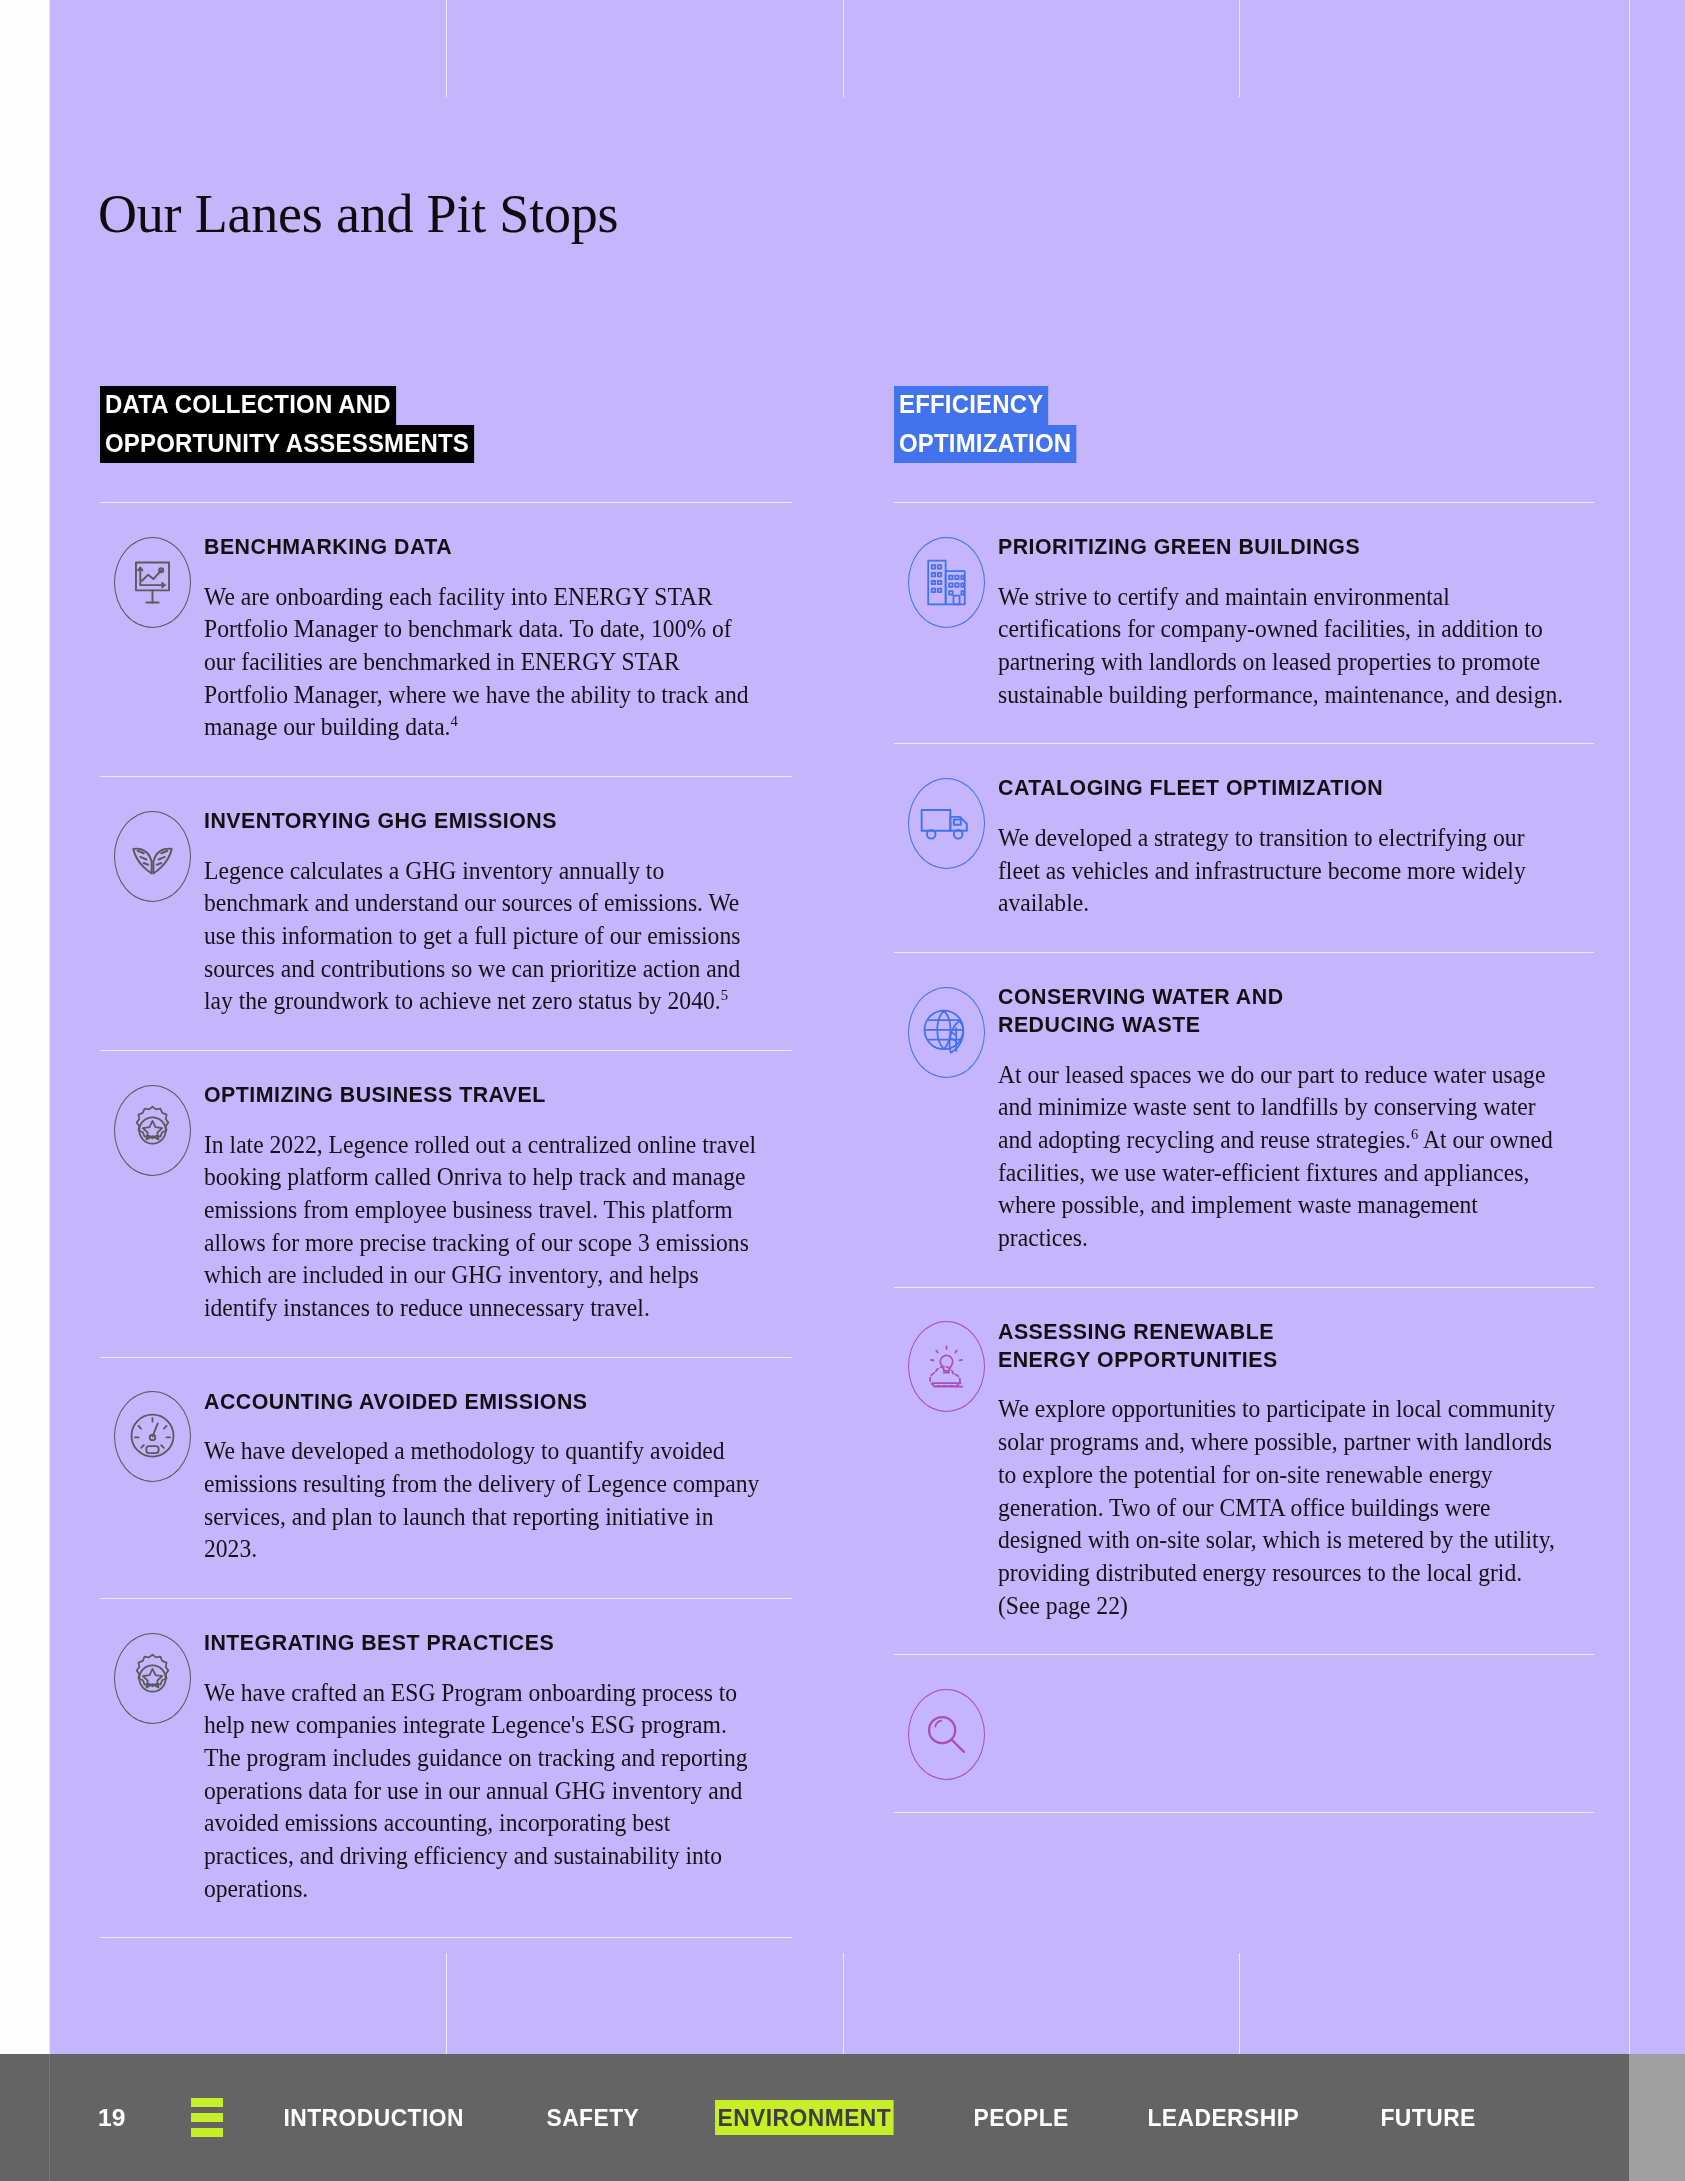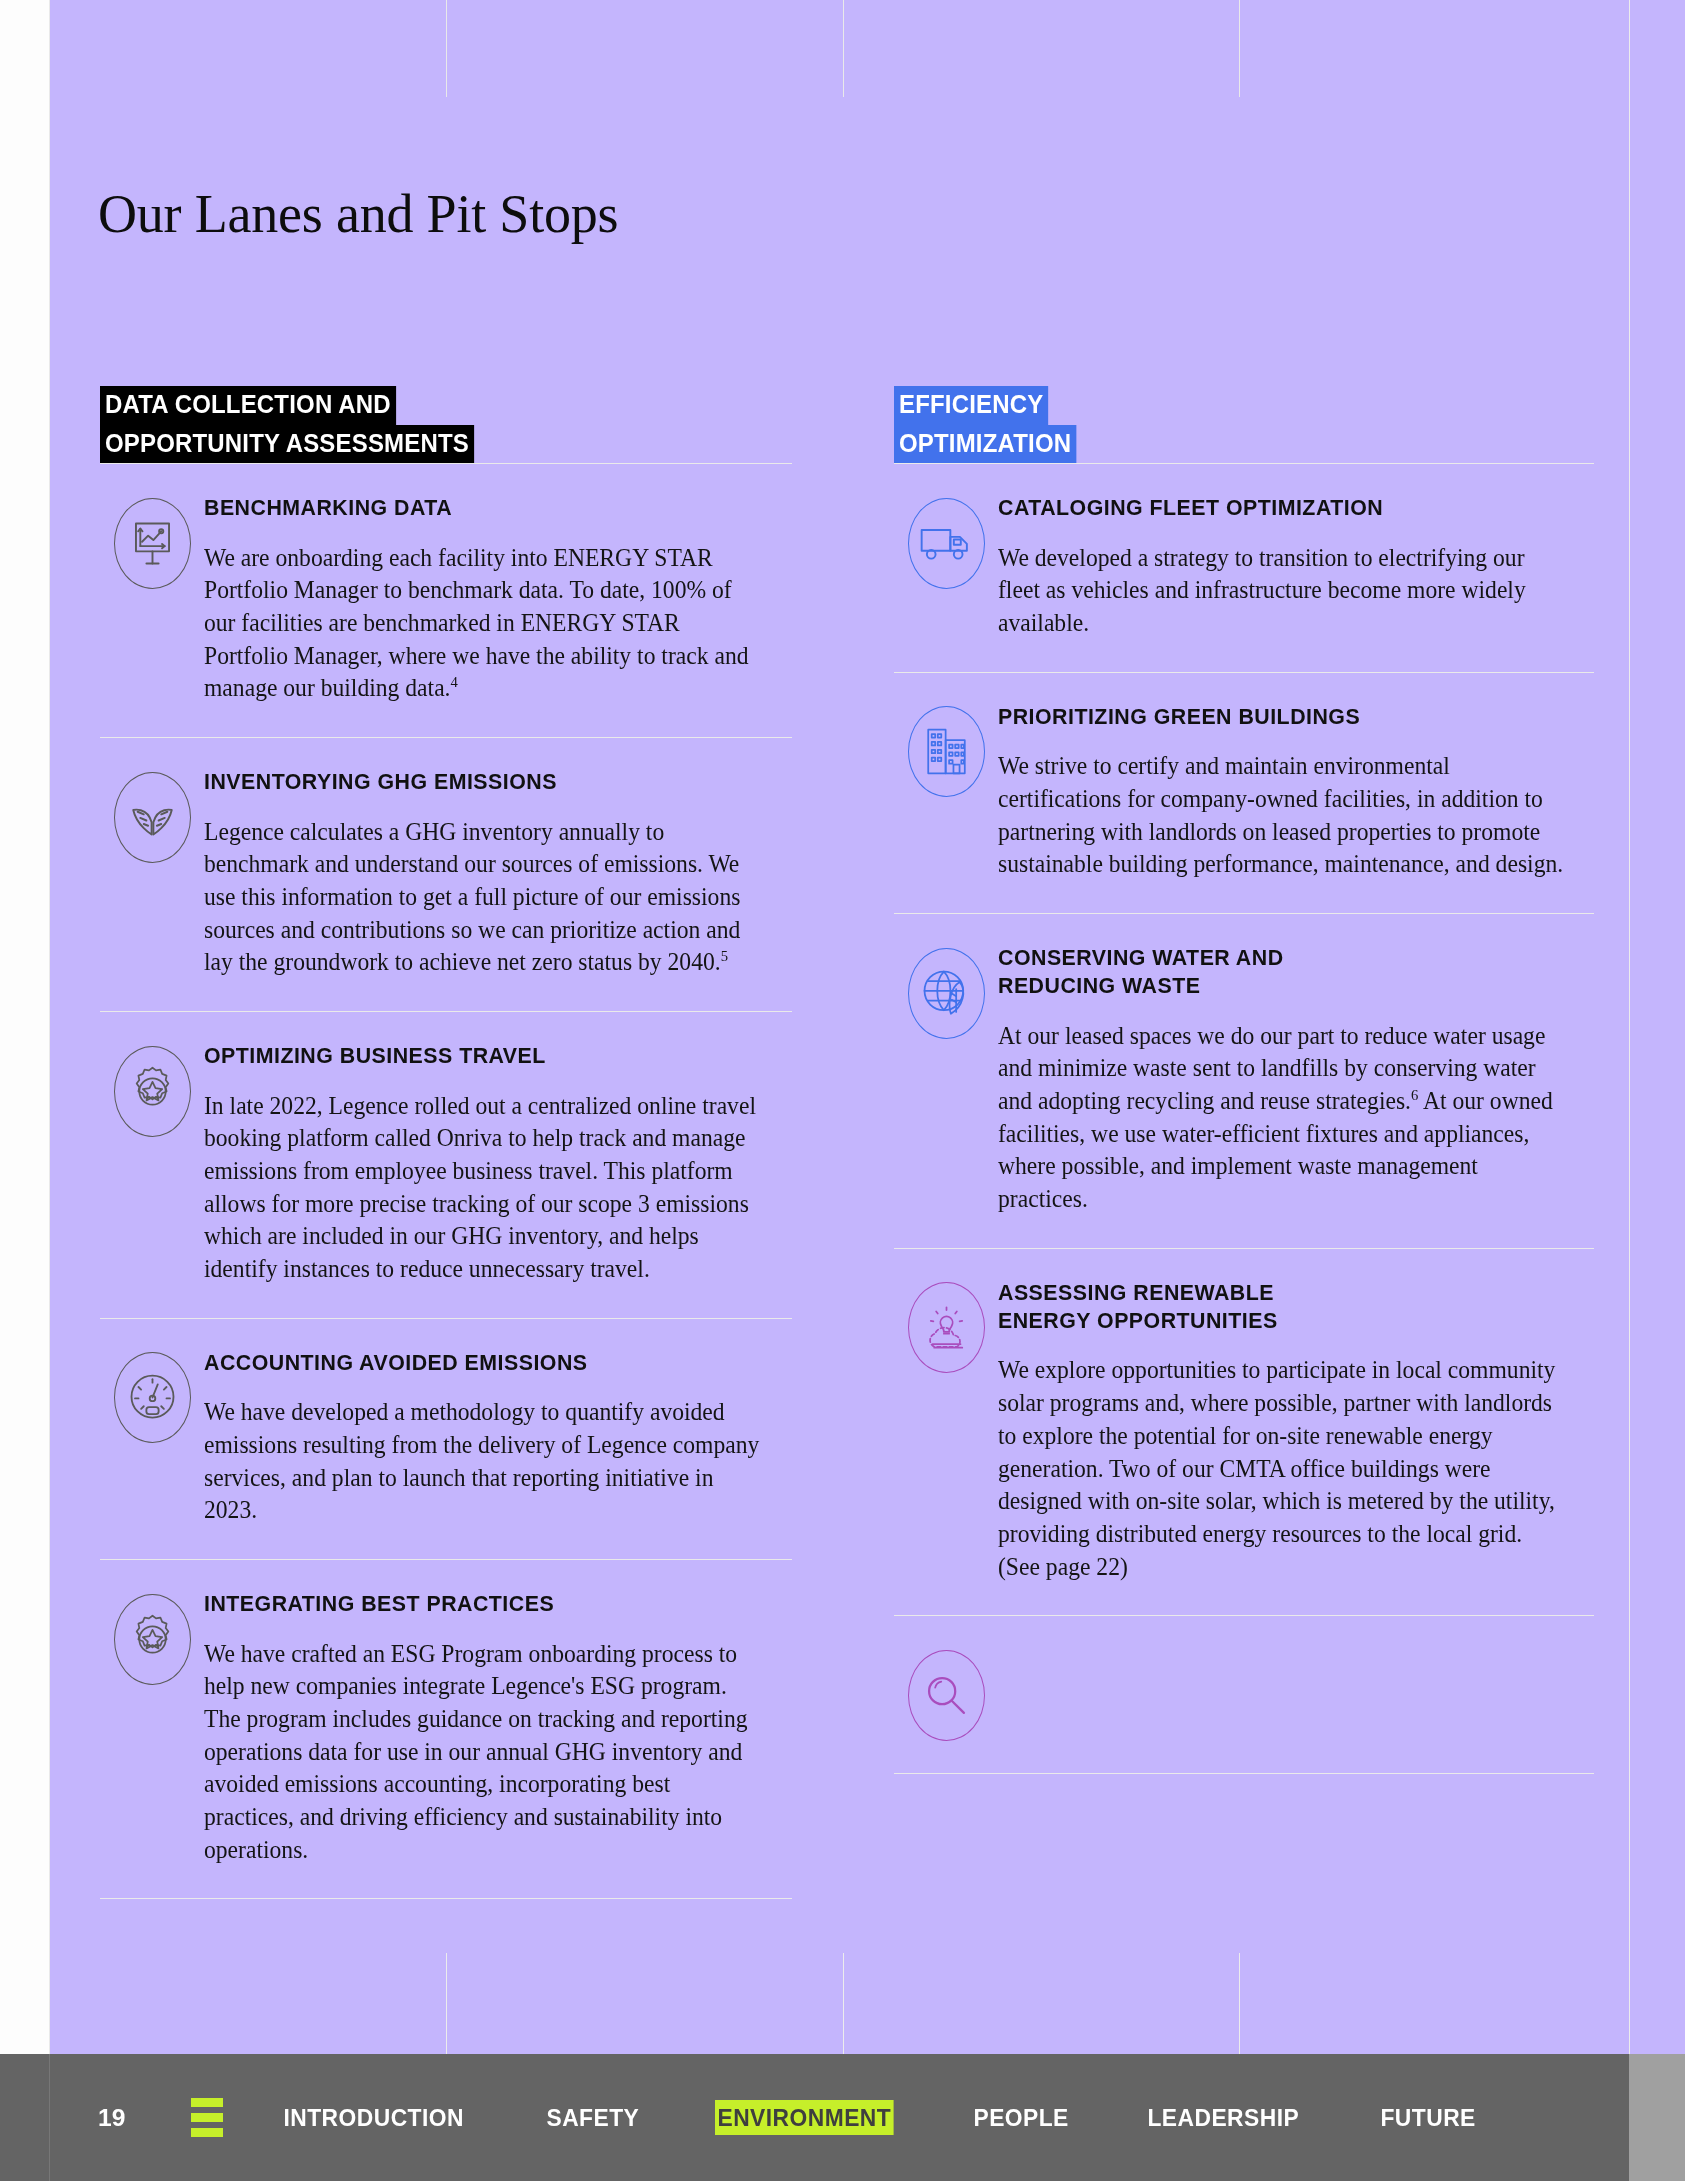--- a/index.html
+++ b/index.html
@@ -67,20 +67,21 @@
   
   .col {
     position: absolute;
     top: 386px;
   }
   .col-left  { left: 100px;  width: 692px; }
   .col-right { left: 894px; width: 700px; }
 
   
   .section-head {
+    margin-bottom: 39px;
   }
   .section-head .hl-line {
     display: table;
     font-family: "Liberation Sans", sans-serif;
     font-weight: 700;
     font-size: 25.5px;
     line-height: 1.0;
     letter-spacing: 0.2px;
     color: #ffffff;
     padding: 6.1px 5.3px 7px 5.3px;
@@ -339,38 +340,20 @@
       </div>
     </div>
 
   </div>
 
   <div class="col col-right">
 
     <div class="section-head">
       <div class="hl-line hl-blue">EFFICIENCY</div>
       <div class="hl-line hl-blue">OPTIMIZATION</div>
-    </div>
-
-    <div class="item">
-      <div class="icon-wrap">
-        <div class="icon-oval blue">
-          <svg width="54" height="40" viewBox="0 0 62 46" fill="none" stroke="#4272ec" stroke-width="2.2" stroke-linecap="round" stroke-linejoin="round">
-            <rect x="3" y="8" width="33" height="24"></rect>
-            <path d="M36 16 L47 16 L55 24 L55 32 L36 32 Z"></path>
-            <rect x="40" y="19" width="8" height="6"></rect>
-            <circle cx="14" cy="36" r="5"></circle>
-            <circle cx="45" cy="36" r="5"></circle>
-          </svg>
-        </div>
-      </div>
-      <div class="item-body">
-        <div class="item-title">CATALOGING FLEET OPTIMIZATION</div>
-        <div class="item-text">We developed a strategy to transition to electrifying our fleet as vehicles and infrastructure become more widely available.</div>
-      </div>
     </div>
 
     <div class="item">
       <div class="icon-wrap">
         <div class="icon-oval blue">
           <svg width="47" height="51" viewBox="0 0 54 58" fill="none" stroke="#4272ec" stroke-width="2" stroke-linecap="round" stroke-linejoin="round">
             <rect x="6" y="4" width="20" height="50"></rect>
             <rect x="26" y="16" width="22" height="38"></rect>
             <rect x="10" y="9" width="4" height="4"></rect>
               <rect x="17" y="9" width="4" height="4"></rect>
@@ -394,20 +377,38 @@
       </div>
       <div class="item-body">
         <div class="item-title">PRIORITIZING GREEN BUILDINGS</div>
         <div class="item-text">We strive to certify and maintain environmental certifications for company-owned facilities, in addition to partnering with landlords on leased properties to promote sustainable building performance, maintenance, and design.</div>
       </div>
     </div>
 
     <div class="item">
       <div class="icon-wrap">
         <div class="icon-oval blue">
+          <svg width="54" height="40" viewBox="0 0 62 46" fill="none" stroke="#4272ec" stroke-width="2.2" stroke-linecap="round" stroke-linejoin="round">
+            <rect x="3" y="8" width="33" height="24"></rect>
+            <path d="M36 16 L47 16 L55 24 L55 32 L36 32 Z"></path>
+            <rect x="40" y="19" width="8" height="6"></rect>
+            <circle cx="14" cy="36" r="5"></circle>
+            <circle cx="45" cy="36" r="5"></circle>
+          </svg>
+        </div>
+      </div>
+      <div class="item-body">
+        <div class="item-title">CATALOGING FLEET OPTIMIZATION</div>
+        <div class="item-text">We developed a strategy to transition to electrifying our fleet as vehicles and infrastructure become more widely available.</div>
+      </div>
+    </div>
+
+    <div class="item">
+      <div class="icon-wrap">
+        <div class="icon-oval blue">
           <svg width="51" height="51" viewBox="0 0 58 58" fill="none" stroke="#4272ec" stroke-width="2" stroke-linecap="round" stroke-linejoin="round">
             <circle cx="26" cy="26" r="22"></circle>
             <path d="M26 4 C16 14 16 38 26 48 C36 38 36 14 26 4 Z"></path>
             <path d="M4 26 L48 26"></path>
               <path d="M8 15 L44 15"></path>
               <path d="M8 37 L44 37"></path>
             <path d="M44 16 C52 26 48 44 34 52 C30 40 34 22 44 16 Z"></path>
             <path d="M40 24 L40 50"></path>
             <path d="M40 32 l-5 -3 M40 39 l-5 -3"></path>
           </svg>

